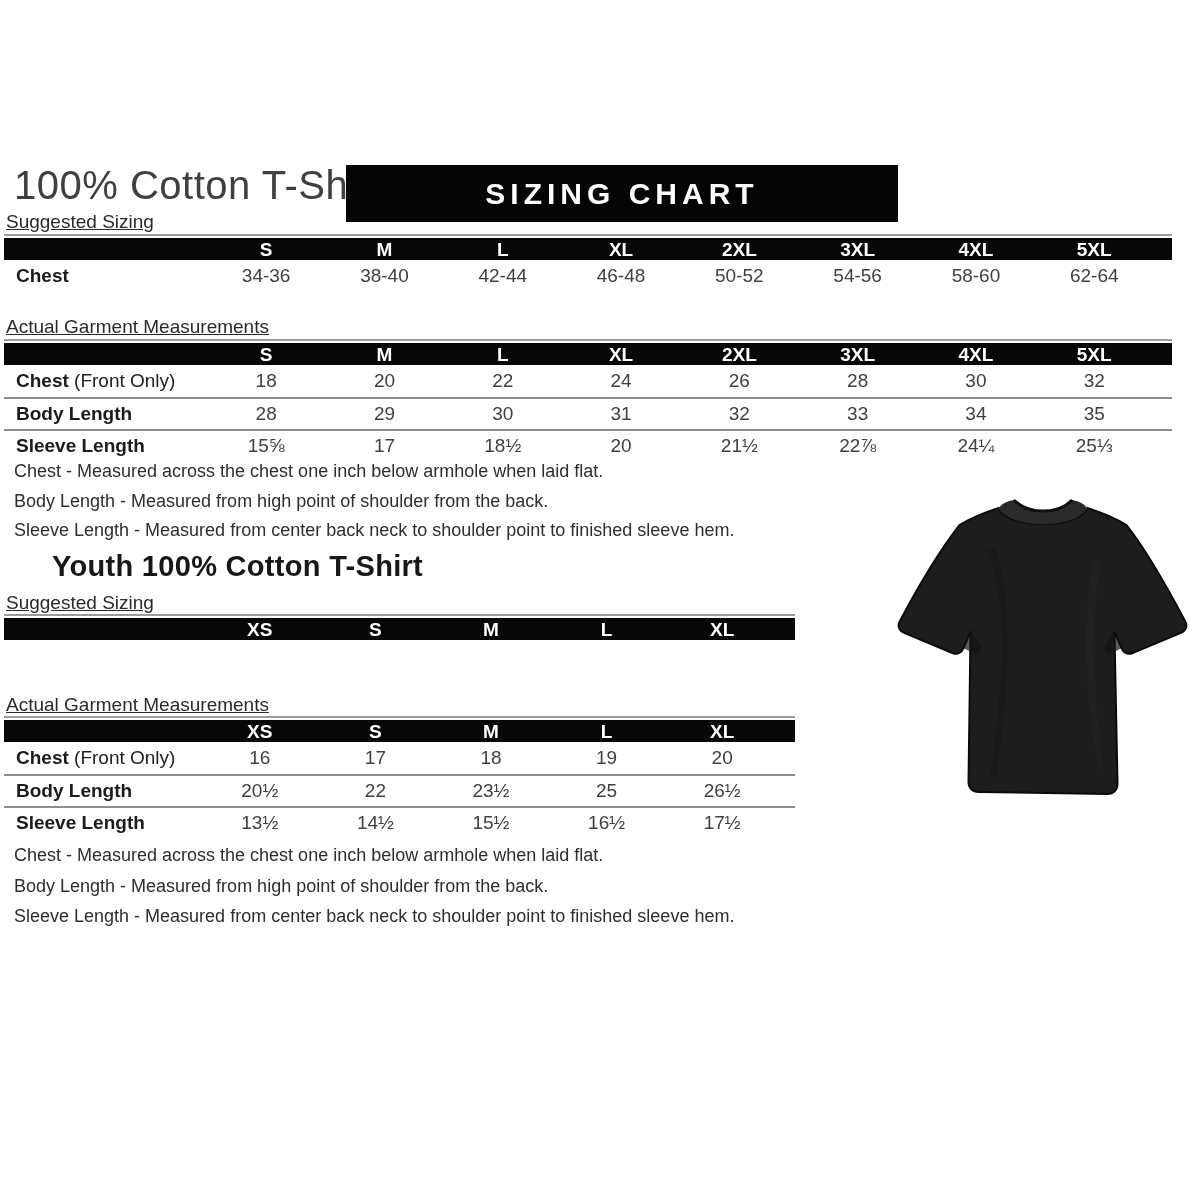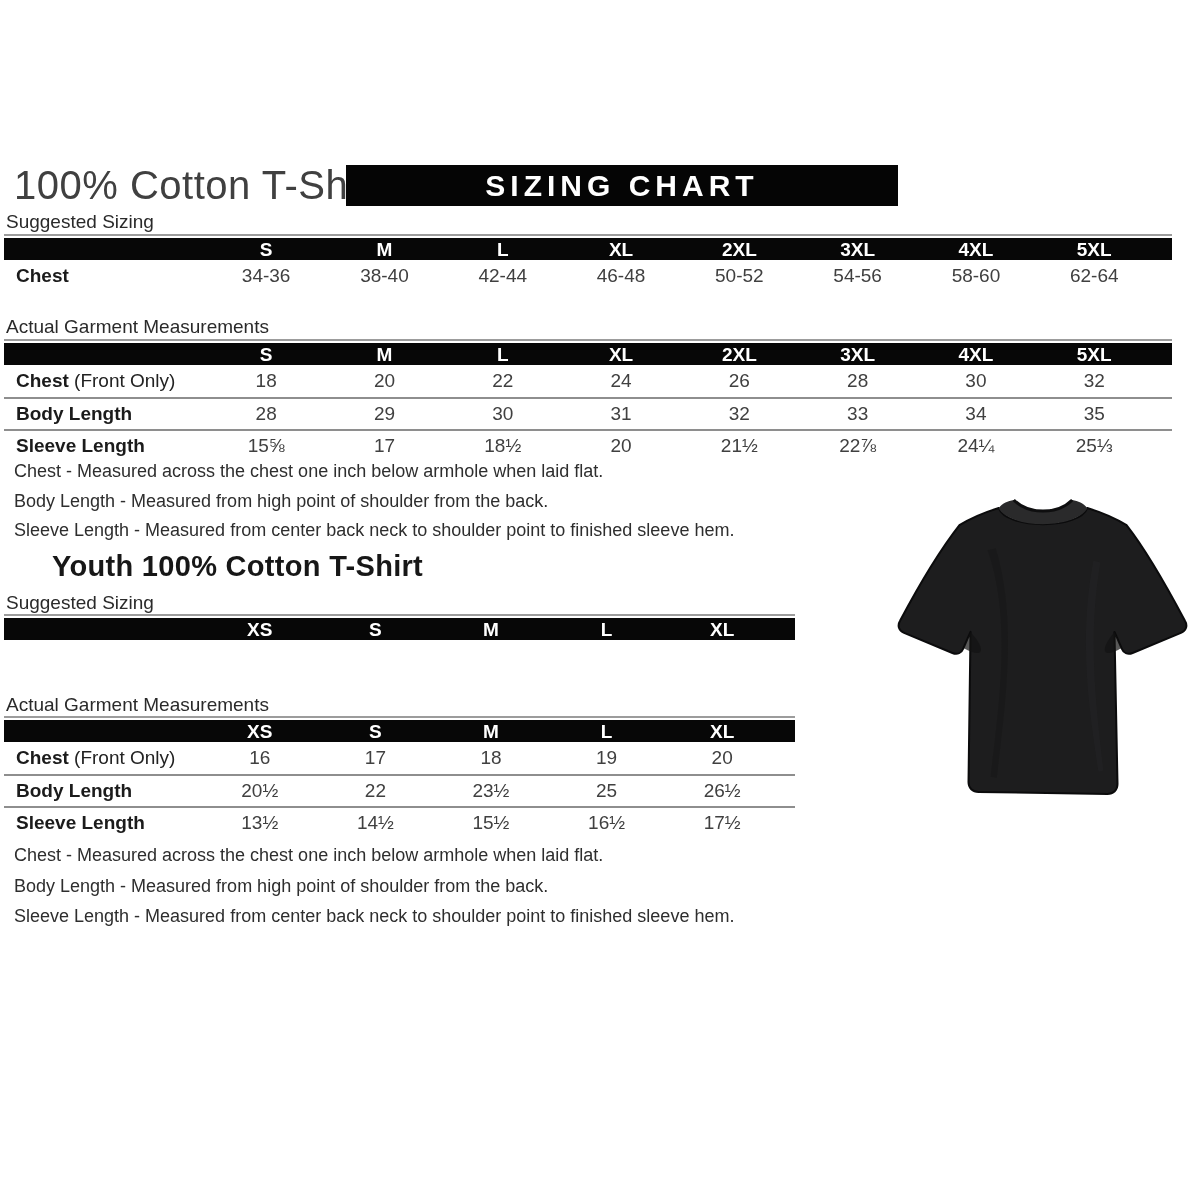--- a/index.html
+++ b/index.html
@@ -19,21 +19,21 @@
   .youth-title { font-size:29px; font-weight:700; color:#171717; letter-spacing:0.3px; white-space:nowrap; }
 
   
   .banner {
     background:#050505; color:#fff;
     display:flex; align-items:center; justify-content:center;
     font-weight:700; font-size:30px; letter-spacing:5px;
   }
 
   
-  .section-label { font-size:19px; color:#2a2a2a; white-space:nowrap; }
+  .section-label { font-size:19px; color:#2a2a2a; white-space:nowrap;text-decoration:underline; }
 
   
   .sizes-table { position:absolute; border-top:2px solid #9c9c9c; padding-top:2px; }
   .thead {
     display:grid; align-items:center;
     background:#070707; height:22px;
   }
   .th { color:#ffffff; font-weight:700; font-size:19px; text-align:center; line-height:1; }
   .trow { display:grid; align-items:center; }
   .td { font-size:19px; color:#404040; text-align:center; white-space:nowrap; }
@@ -56,21 +56,21 @@
 
   
   .tshirt-wrap { position:absolute; left:892px; top:489px; width:302px; height:314px; }
   .tshirt-wrap svg { width:100%; height:100%; display:block; }
 </style>
 </head>
 <body>
 
 <div class="abs main-title" style="left:14px; top:163px;">100% Cotton T-Shirt</div>
 
-<div class="abs banner" style="left:346px; top:165px; width:552px; height:41px;">SIZING CHART</div>
+<div class="abs banner" style="left:346px; top:165px; width:552px; height:57px;">SIZING CHART</div>
 
 <div class="abs section-label" style="left:6px; top:211px;">Suggested Sizing</div>
 
 <div class="sizes-table at" style="left:4px; top:234px; width:1168px;">
   <div class="thead">
     <span class="th lab"></span>
     <span class="th">S</span>
     <span class="th">M</span>
     <span class="th">L</span>
     <span class="th">XL</span>

